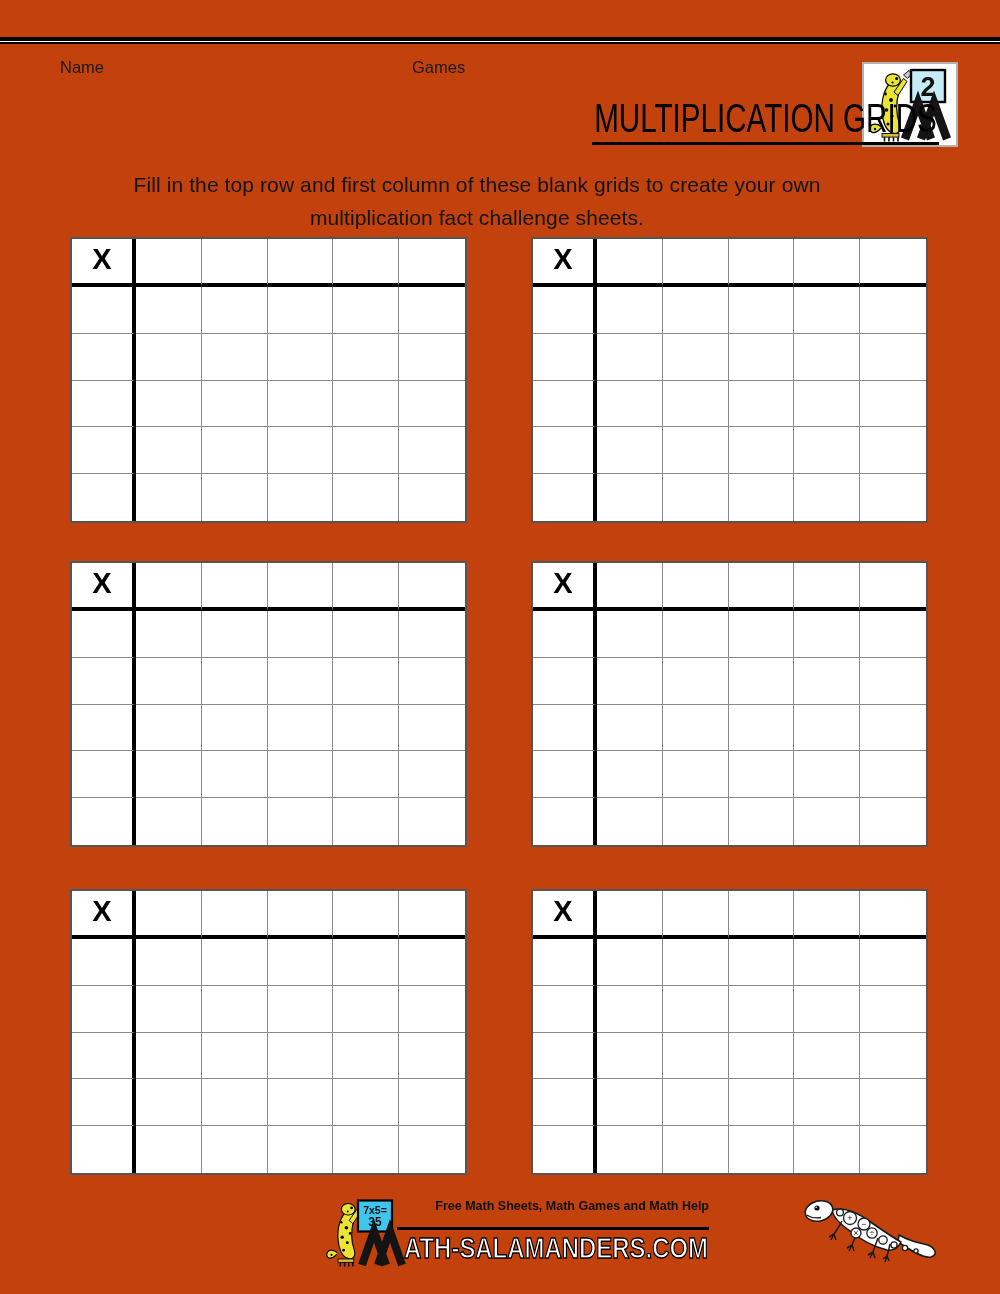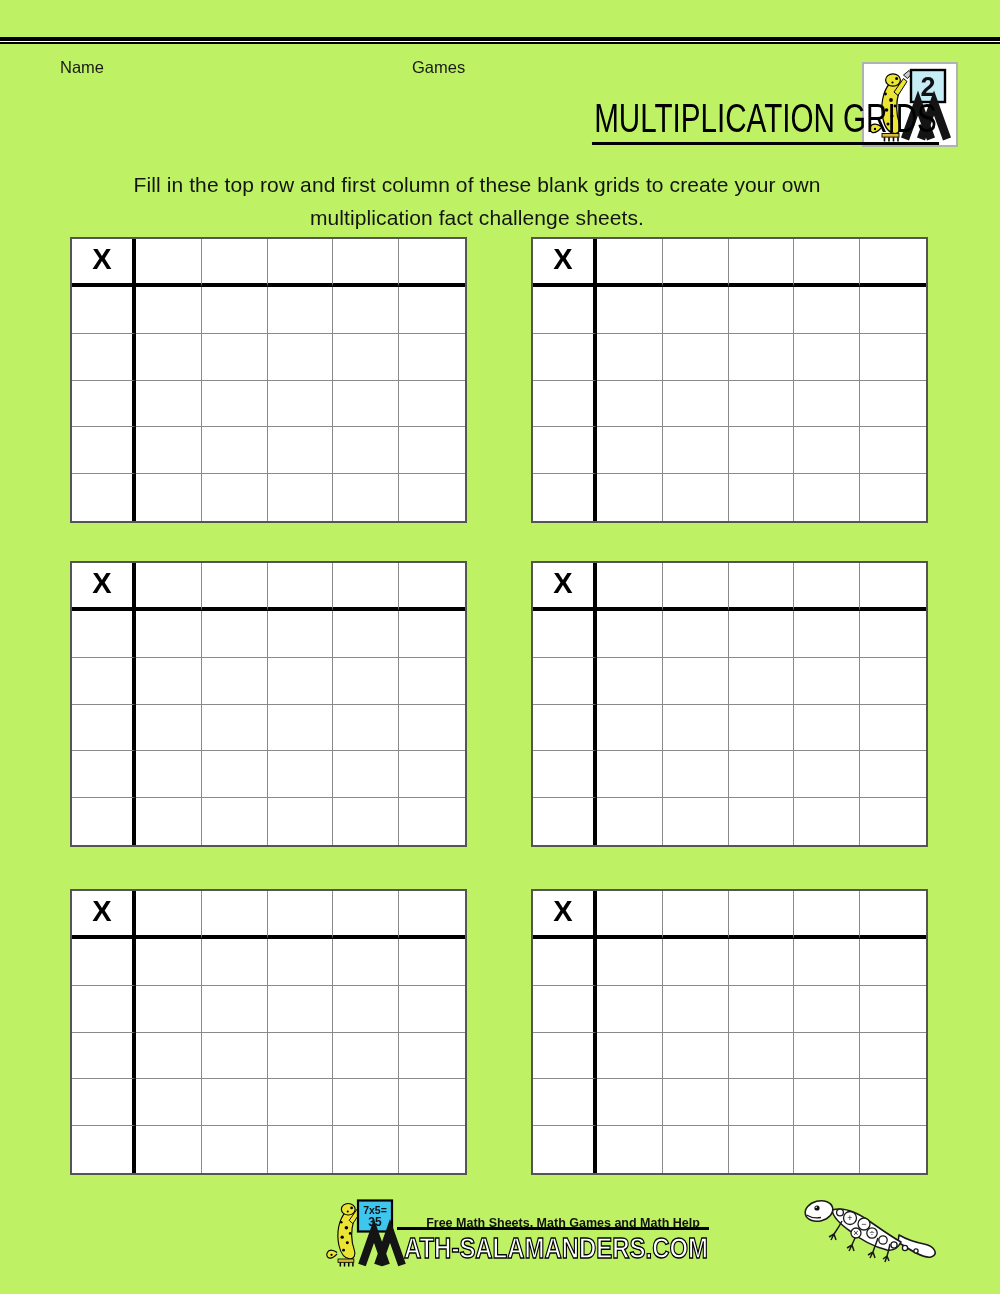--- a/index.html
+++ b/index.html
@@ -1,17 +1,17 @@
 <!DOCTYPE html>
 <html><head>
 <meta charset="utf-8">
 <style>
   html,body { margin:0; padding:0; background:#fff; }
   .page {
-    position:relative; width:1000px; height:1294px; background:#bef264;
+    position:relative; width:1000px; height:1294px; background:#c2410c;
     font-family:"Liberation Sans", sans-serif; color:#111; overflow:hidden;
   }
   
   .top-bar {
     position:absolute; left:0; top:37px; width:1000px; height:7px;
     box-sizing:border-box; border-top:4px solid #000; border-bottom:2px solid #000;
     background:#fff;
   }
   .hdr-label { position:absolute; top:58px; font-size:16.5px; color:#1a1a1a; }
   .hdr-label.name { left:60px; }
@@ -51,21 +51,21 @@
   #grid-1 { left:70px;  top:237px; }
   #grid-2 { left:531px; top:237px; }
   #grid-3 { left:70px;  top:561px; }
   #grid-4 { left:531px; top:561px; }
   #grid-5 { left:70px;  top:889px; }
   #grid-6 { left:531px; top:889px; }
 
   
   .footer { position:absolute; left:325px; top:1199px; width:390px; height:78px; }
   .footer-sala-svg { position:absolute; left:0; top:0; }
-  .tagline { position:absolute; left:92px; top:17px; width:292px; text-align:center;
+  .tagline { position:absolute; left:92px; top:0; width:292px; text-align:right;
     font-size:12.5px; font-weight:bold; color:#111; white-space:nowrap; }
   .footer-rule { position:absolute; left:72px; top:27.5px; width:312px; height:3px; background:#000; }
   .sitename-svg { position:absolute; left:73px; top:32px; }
 
   .corner-sala-svg { position:absolute; left:798px; top:1196px; }
 </style>
 </head>
 <body>
 
 <div class="page">

